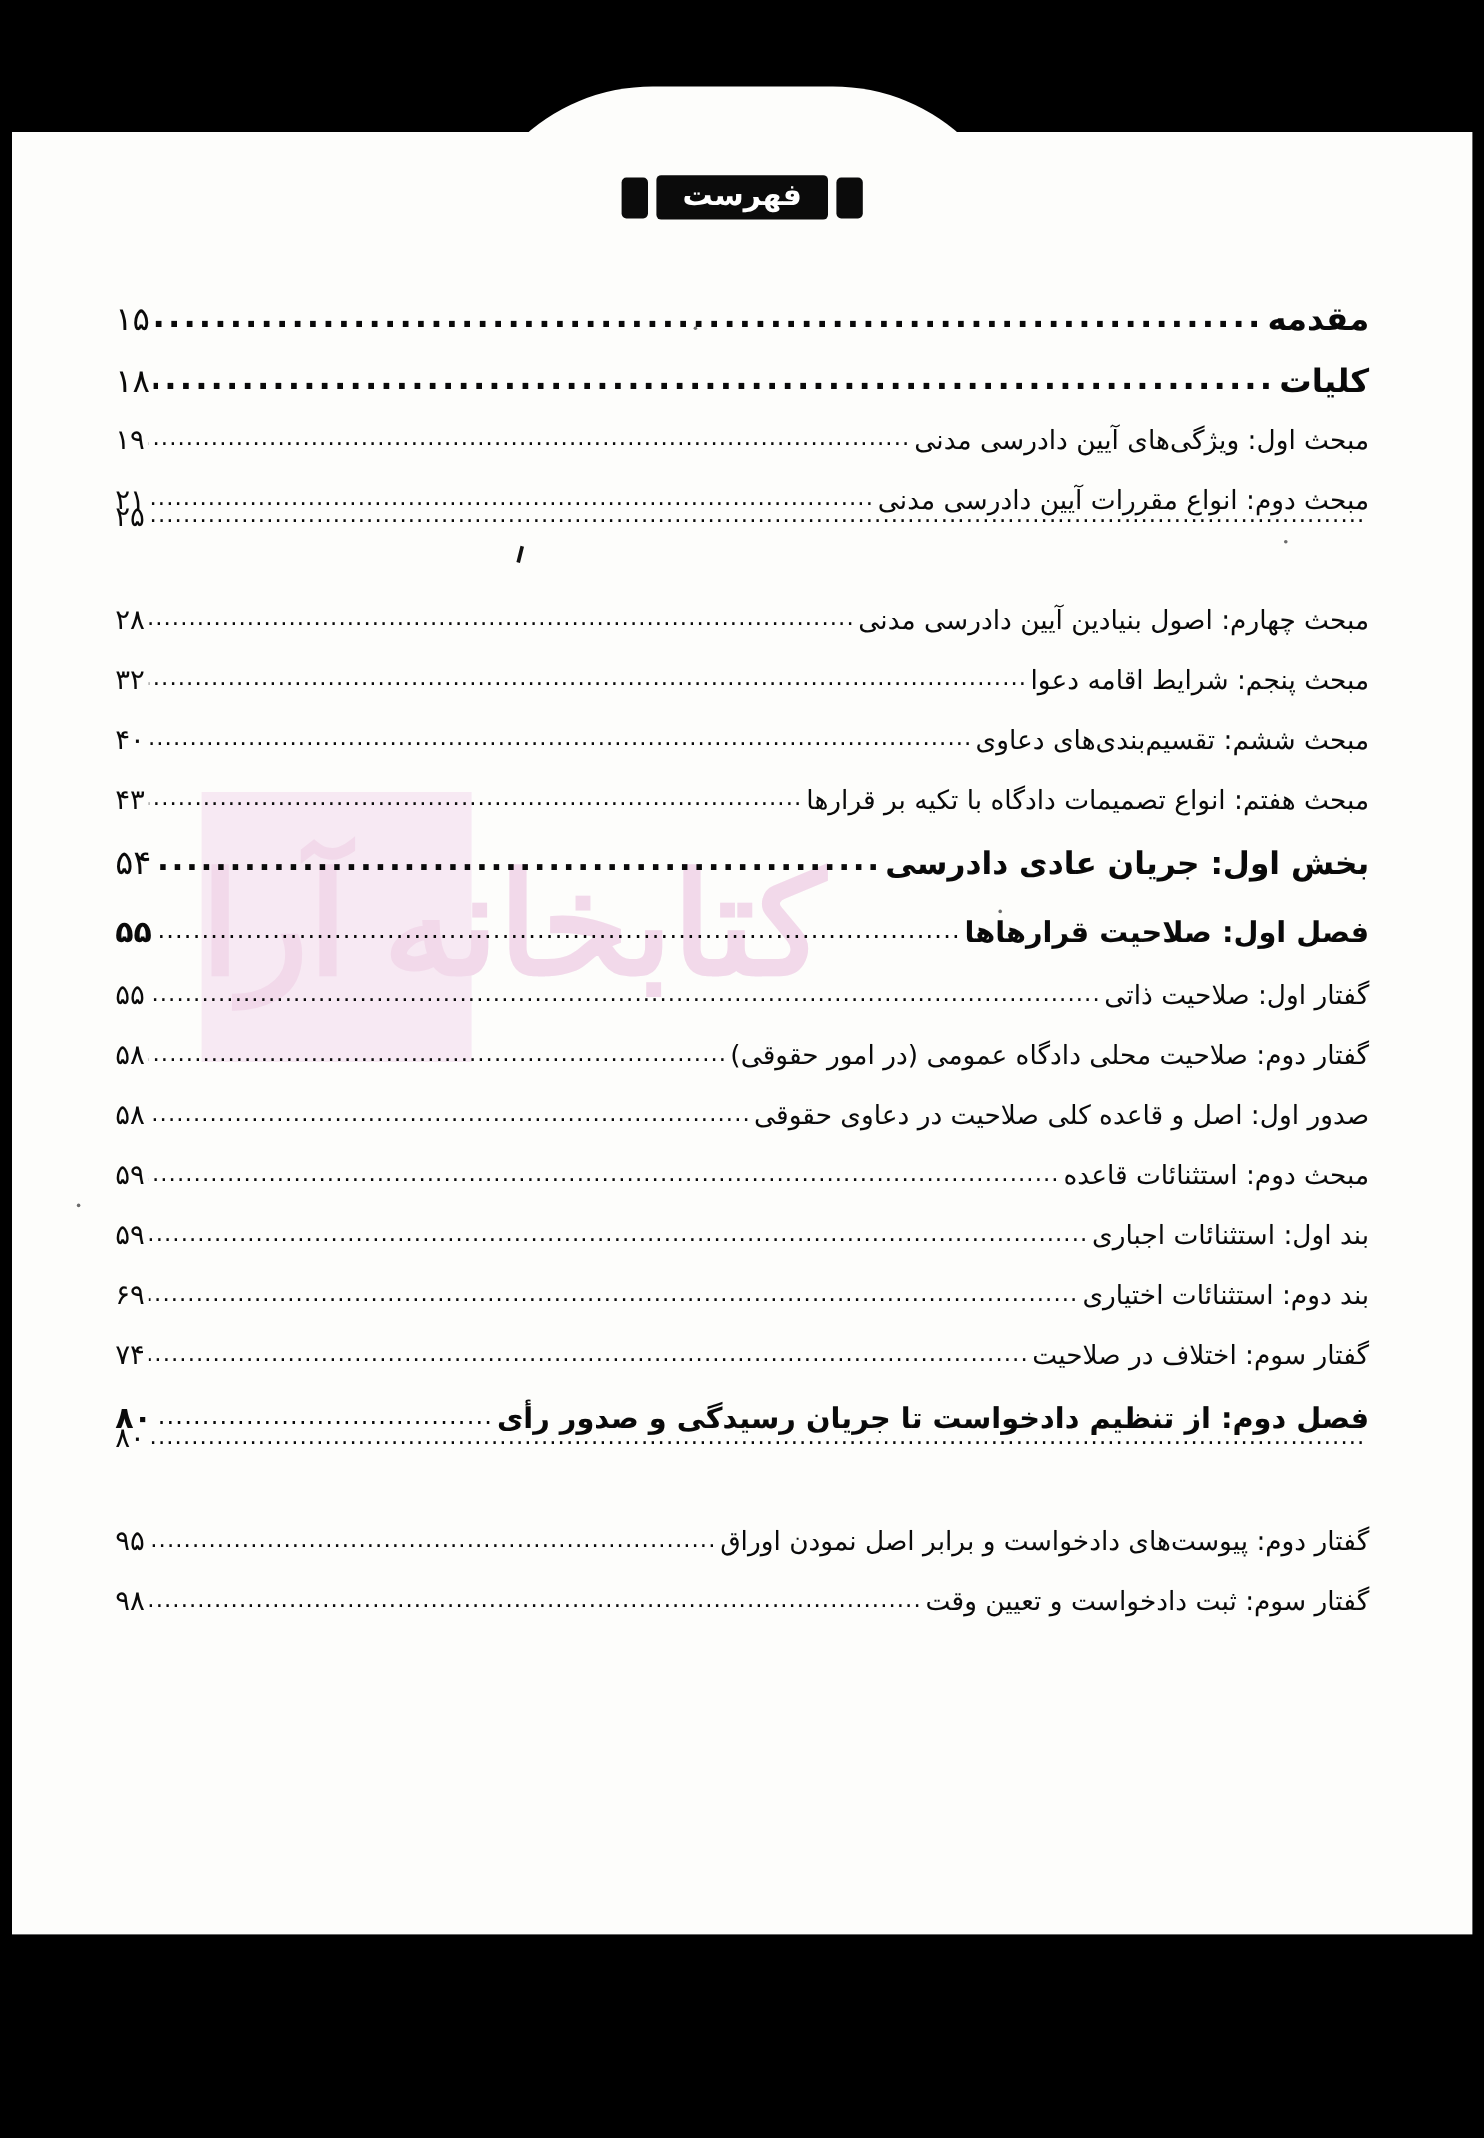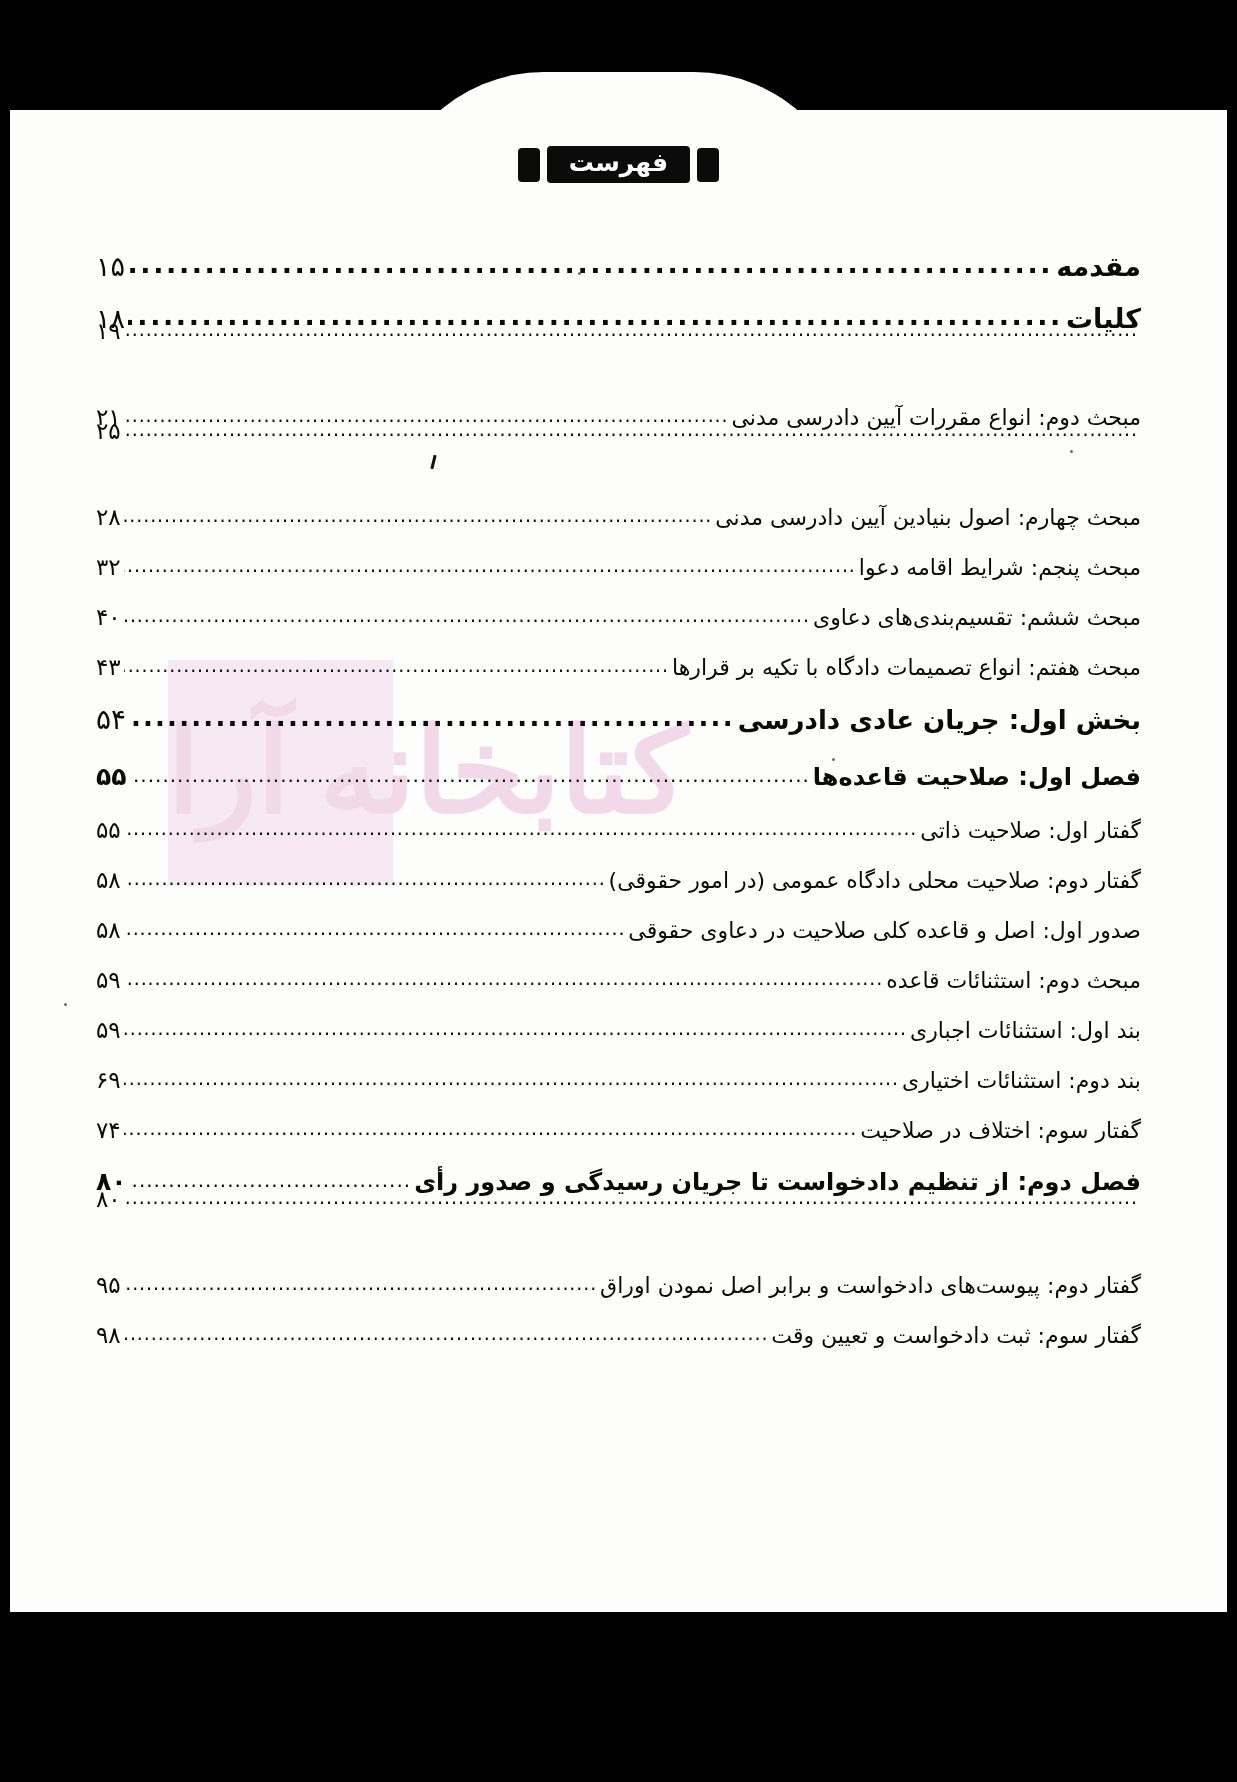--- a/index.html
+++ b/index.html
@@ -192,20 +192,21 @@
         <span class="label">مقدمه</span>
         <span class="leader"></span>
         <span class="pg">۱۵</span>
       </div>
       <div class="row lvl-top">
         <span class="label">کلیات</span>
         <span class="leader"></span>
         <span class="pg">۱۸</span>
       </div>
       <div class="row lvl-item">
+        <span class="label">مبحث اول: ویژگی‌های آیین دادرسی مدنی</span>
         <span class="leader"></span>
         <span class="pg">۱۹</span>
       </div>
       <div class="row lvl-item">
         <span class="label">مبحث دوم: انواع مقررات آیین دادرسی مدنی</span>
         <span class="leader"></span>
         <span class="pg">۲۱</span>
       </div>
       <div class="row lvl-item">
         <span class="leader"></span>
@@ -230,21 +231,21 @@
         <span class="label">مبحث هفتم: انواع تصمیمات دادگاه با تکیه بر قرارها</span>
         <span class="leader"></span>
         <span class="pg">۴۳</span>
       </div>
       <div class="row lvl-part">
         <span class="label">بخش اول: جریان عادی دادرسی</span>
         <span class="leader"></span>
         <span class="pg">۵۴</span>
       </div>
       <div class="row lvl-chapter">
-        <span class="label">فصل اول: صلاحیت قاعده‌ها</span>
+        <span class="label">فصل اول: صلاحیت قرارها‌ها</span>
         <span class="leader"></span>
         <span class="pg">۵۵</span>
       </div>
       <div class="row lvl-item">
         <span class="label">گفتار اول: صلاحیت ذاتی</span>
         <span class="leader"></span>
         <span class="pg">۵۵</span>
       </div>
       <div class="row lvl-item">
         <span class="label">گفتار دوم: صلاحیت محلی دادگاه عمومی (در امور حقوقی)</span>

